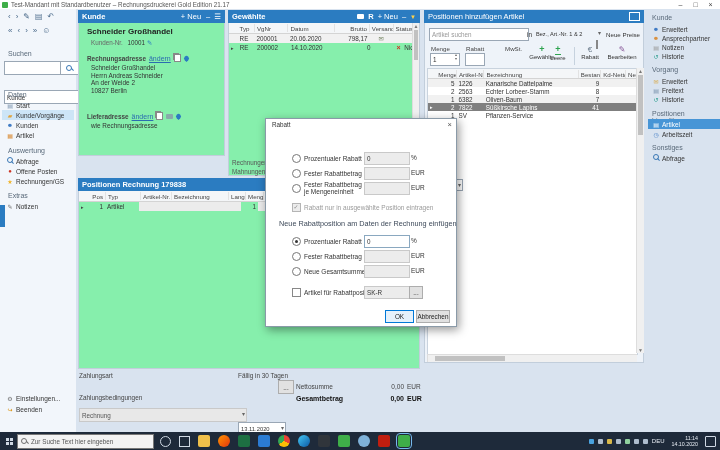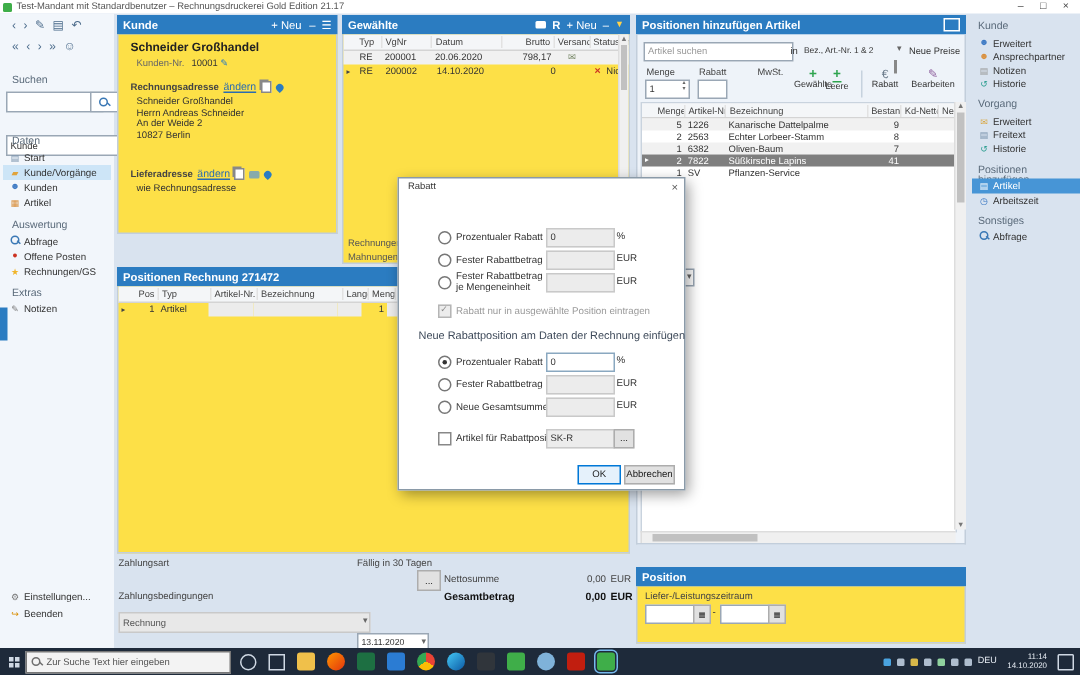--- a/index.html
+++ b/index.html
@@ -17,21 +17,21 @@
   .lsidebar{left:0;top:9px;width:76px;height:423px;background:#f2f6fb;}
   .toolrow{display:flex;gap:5px;color:#4a6a8a;font-size:8px;}
   .sechead{color:#5a6a7a;font-size:7px;}
   .navitem{display:flex;align-items:center;height:10px;font-size:6.5px;color:#333;white-space:nowrap;}
   .navitem .ic{width:8px;text-align:center;margin:0 2px 0 4px;font-size:6px;flex:0 0 8px;}
   .navitem.sel{background:#cde5f7;}
   .navitem.selblue{background:#4795d6;color:#fff;}
   
   .phead{background:#2b7cc1;color:#fff;font-size:7.5px;display:flex;align-items:center;padding:0 4px;height:13px;white-space:nowrap;}
   .phead .sp{flex:1;}
-  .panelbody{background:#fde047;}
+  .panelbody{background:#86efac;text-decoration:underline;}
   .input,.select{background:#fff;border:1px solid #9aa7b5;font-size:6.3px;display:flex;align-items:center;padding:0 2px;color:#333;white-space:nowrap;overflow:hidden;}
   .select{padding-right:8px;position:relative;}
   .select::after{content:"▾";position:absolute;right:1px;top:1px;font-size:6px;color:#666;}
   .dis{background:#e8e8e8;border-color:#c9c9c9;color:#555;}
   .ghead{display:flex;background:#f4f6f8;border-bottom:1px solid #d4d4d4;color:#444;font-size:6.2px;align-items:center;}
   .ghead span{padding:1px 2px 0 2px;border-right:1px solid #e2e2e2;overflow:hidden;white-space:nowrap;}
   .grow{display:flex;font-size:6.3px;align-items:center;height:9px;}
   .grow span{padding:0 2px;overflow:hidden;white-space:nowrap;}
   .alt{background:#f1f1f1;}
   .selrow{background:#7f7f7f;color:#fff;}
@@ -243,21 +243,21 @@
         <div class="sarrow">▲</div>
         <div class="thumb" style="width:4px;height:30px;margin:1px auto;"></div>
       </div>
       <div class="abs" style="left:3px;top:136px;font-size:6.3px;color:#555;">Rechnungen</div>
       <div class="abs" style="left:3px;top:145px;font-size:6.3px;color:#555;">Mahnungen</div>
     </div>
   </div>
 
   <div class="abs" style="left:78px;top:178px;width:342px;height:190px;">
     <div class="phead">
-      <span style="font-weight:bold;">Positionen Rechnung 271472</span>
+      <span style="font-weight:bold;">Positionen Rechnung 179838</span>
     </div>
     <div class="panelbody" style="height:177px;position:relative;border:1px solid #c2cedb;border-top:none;">
       <div class="ghead" style="height:10px;">
         <span style="width:6px;border:none;"></span>
         <span style="width:12px;text-align:right;">Pos</span>
         <span style="width:30px;">Typ</span>
         <span style="width:26px;">Artikel-Nr.</span>
         <span style="width:52px;">Bezeichnung</span>
         <span style="width:12px;">Lange B</span>
         <span style="width:13px;text-align:right;">Menge</span>
@@ -284,21 +284,21 @@
   <div class="abs" style="left:296px;top:383px;font-size:6.5px;color:#444;">Nettosumme</div>
   <div class="abs" style="left:370px;top:383px;width:34px;text-align:right;font-size:6.5px;color:#444;">0,00</div>
   <div class="abs" style="left:407px;top:383px;font-size:6.5px;color:#444;">EUR</div>
   <div class="abs" style="left:296px;top:395px;font-size:7px;font-weight:bold;color:#111;">Gesamtbetrag</div>
   <div class="abs" style="left:368px;top:395px;width:36px;text-align:right;font-size:7px;font-weight:bold;color:#111;">0,00</div>
   <div class="abs" style="left:407px;top:395px;font-size:7px;font-weight:bold;color:#111;">EUR</div>
   <div class="abs" style="left:79px;top:394px;font-size:6.4px;color:#444;">Zahlungsbedingungen</div>
 
   <div class="abs" style="left:424px;top:10px;width:220px;height:352px;">
     <div class="phead">
-      <span style="font-weight:bold;">Positionen hinzufügen Artikel</span>
+      <span style="font-weight:normal;">Positionen hinzufügen Artikel</span>
         <span class="sp"></span>
       <span style="width:9px;height:7px;border:1px solid #fff;display:inline-block;"></span>
     </div>
     <div style="height:339px;background:#eef3f9;position:relative;border:1px solid #c2cedb;border-top:none;">
       <div class="abs input" style="left:4px;top:5px;width:94px;height:11px;color:#999;">Artikel suchen</div>
       <div class="abs" style="left:102px;top:8px;font-size:6.3px;">in</div>
       <div class="abs select" style="left:109px;top:5px;width:58px;height:11px;font-size:5.6px;border:none;background:transparent;">Bez., Art.-Nr. 1 &amp; 2</div>
       <span class="abs cb" style="left:171px;top:7px;"></span>
       <div class="abs" style="left:181px;top:8px;font-size:6.2px;">Neue Preise</div>
 
@@ -390,33 +390,20 @@
         <div class="sarrow">▲</div>
         <div class="thumb" style="width:5px;height:60px;margin:1px auto;"></div>
         <div class="sarrow" style="position:absolute;bottom:0;width:100%;">▼</div>
       </div>
       <div class="abs scroll" style="left:2px;top:331px;width:209px;height:7px;border-top:1px solid #ddd;">
         <div class="thumb" style="height:5px;width:70px;margin:1px 0 0 7px;"></div>
       </div>
     </div>
   </div>
 
-  <div class="abs" style="left:424px;top:378px;width:220px;height:50px;">
-    <div class="phead">
-      <span style="font-weight:bold;">Position</span>
-    </div>
-    <div class="panelbody" style="height:37px;position:relative;border:1px solid #c2cedb;border-top:none;">
-      <div class="abs" style="left:5px;top:3px;font-size:6.4px;color:#444;">Liefer-/Leistungszeitraum</div>
-      <div class="abs input" style="left:5px;top:12px;width:32px;height:11px;"></div>
-      <div class="abs btn" style="left:37px;top:12px;width:10px;height:11px;font-size:5px;">▦</div>
-      <div class="abs" style="left:50px;top:14px;font-size:6.5px;">-</div>
-      <div class="abs input" style="left:55px;top:12px;width:32px;height:11px;"></div>
-      <div class="abs btn" style="left:87px;top:12px;width:10px;height:11px;font-size:5px;">▦</div>
-    </div>
-  </div>
 
   <div class="abs sechead" style="left:652px;top:14px;">Kunde</div>
   <div class="abs navitem" style="left:648px;top:24px;width:72px;">
       <span class="ic" style="color:#3b78c3;">☻</span>
       <span>Erweitert</span>
     </div>
   <div class="abs navitem" style="left:648px;top:33px;width:72px;">
       <span class="ic" style="color:#d98e3a;">☻</span>
       <span>Ansprechpartner</span>
     </div>

